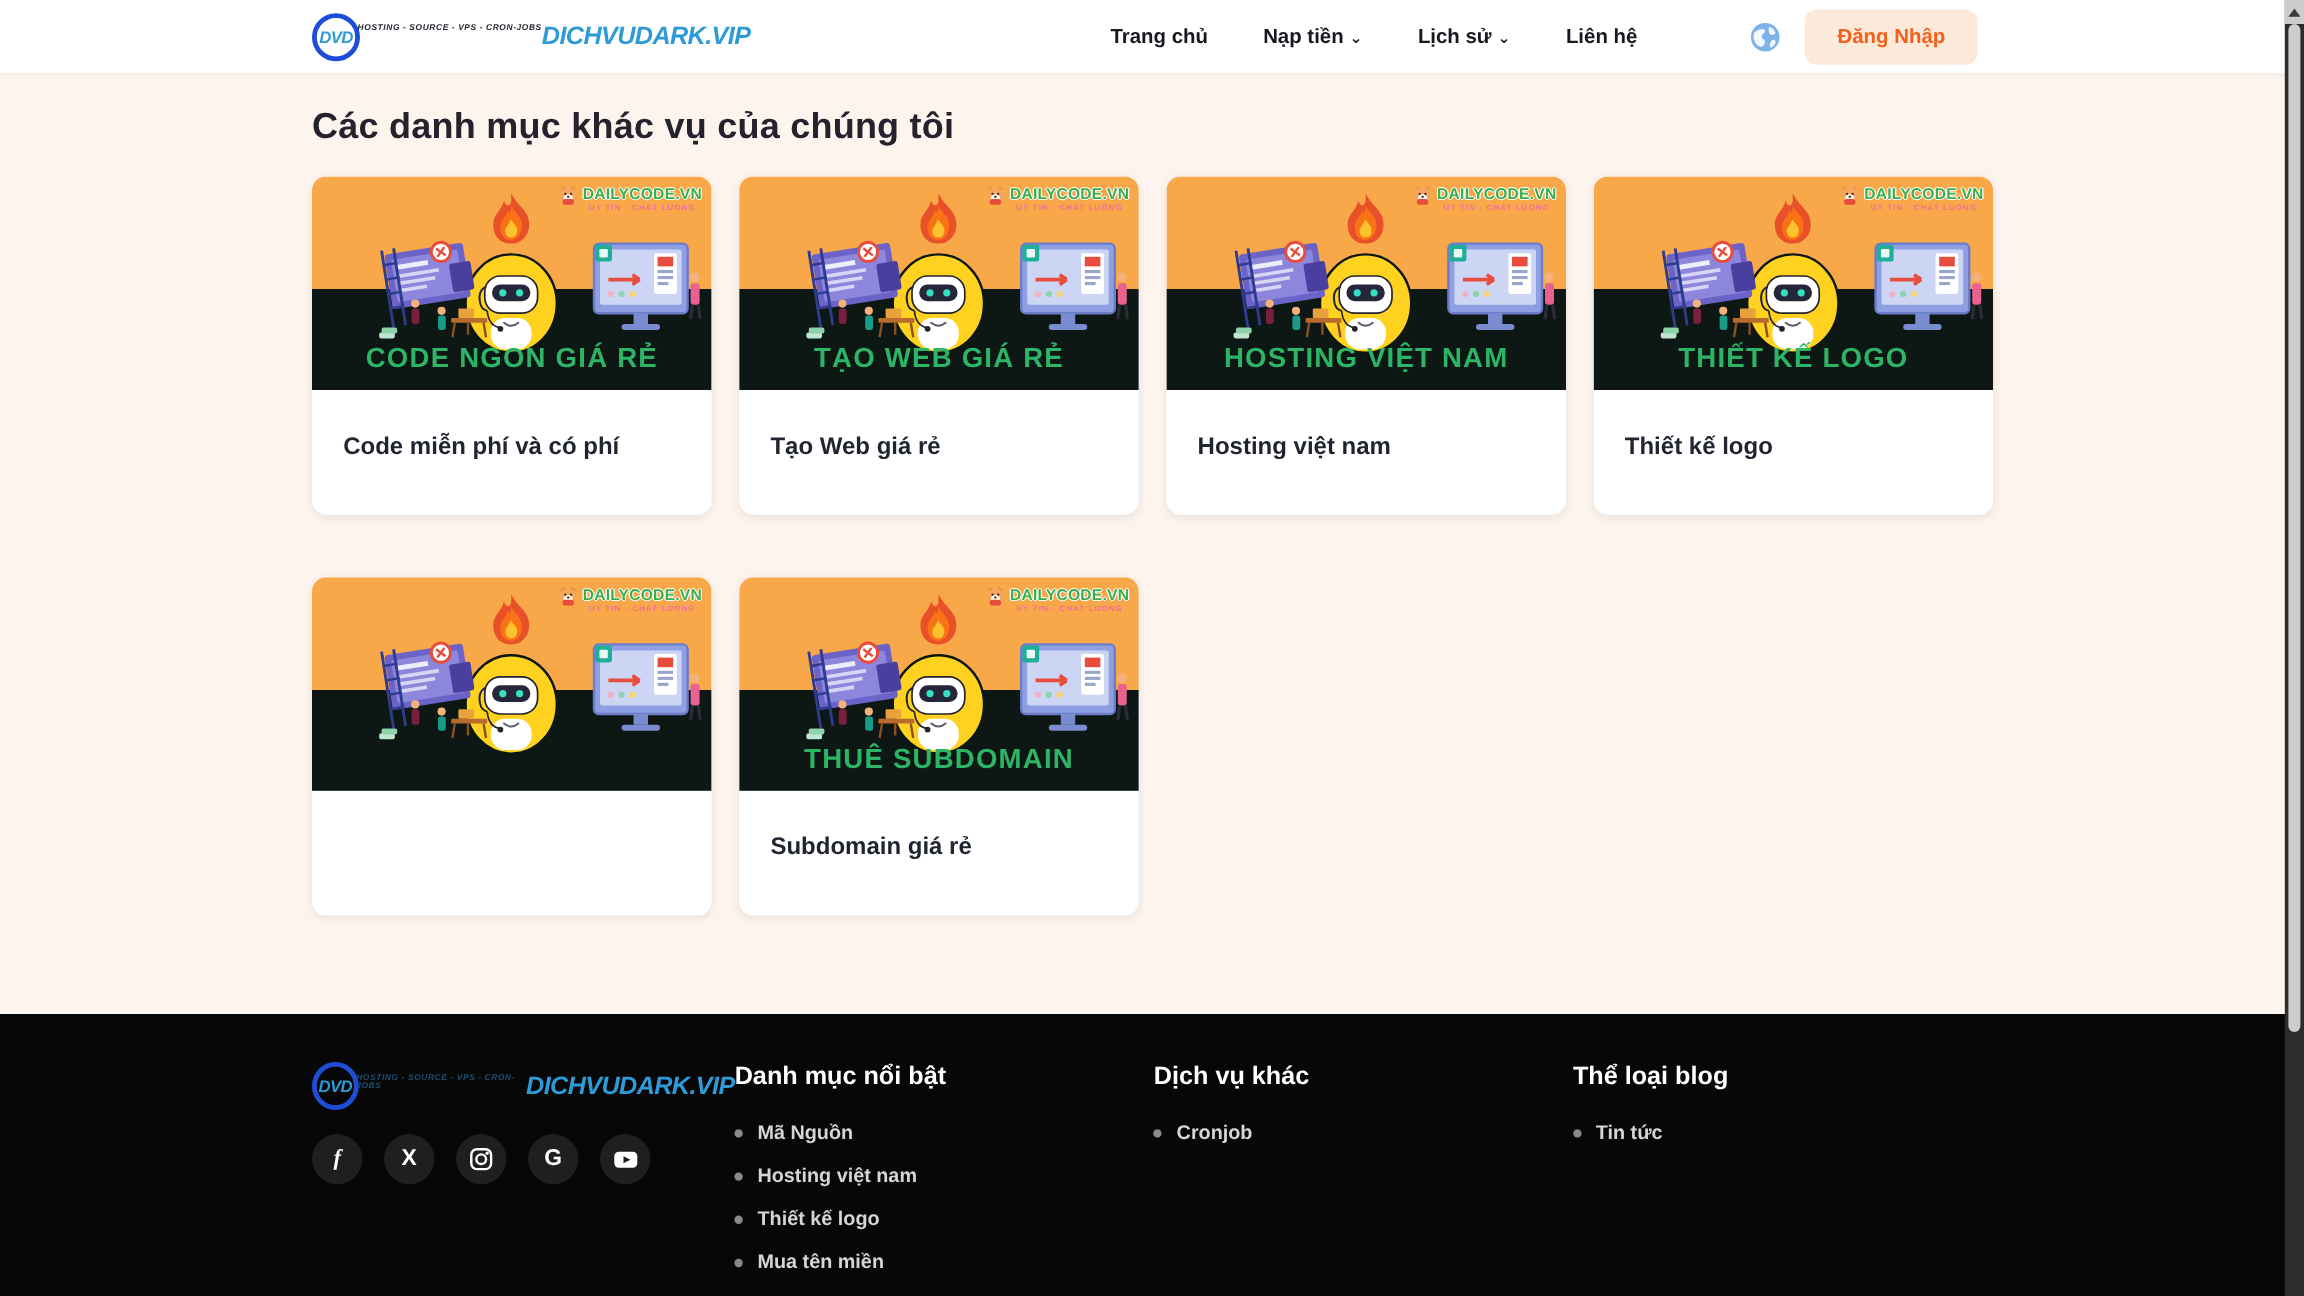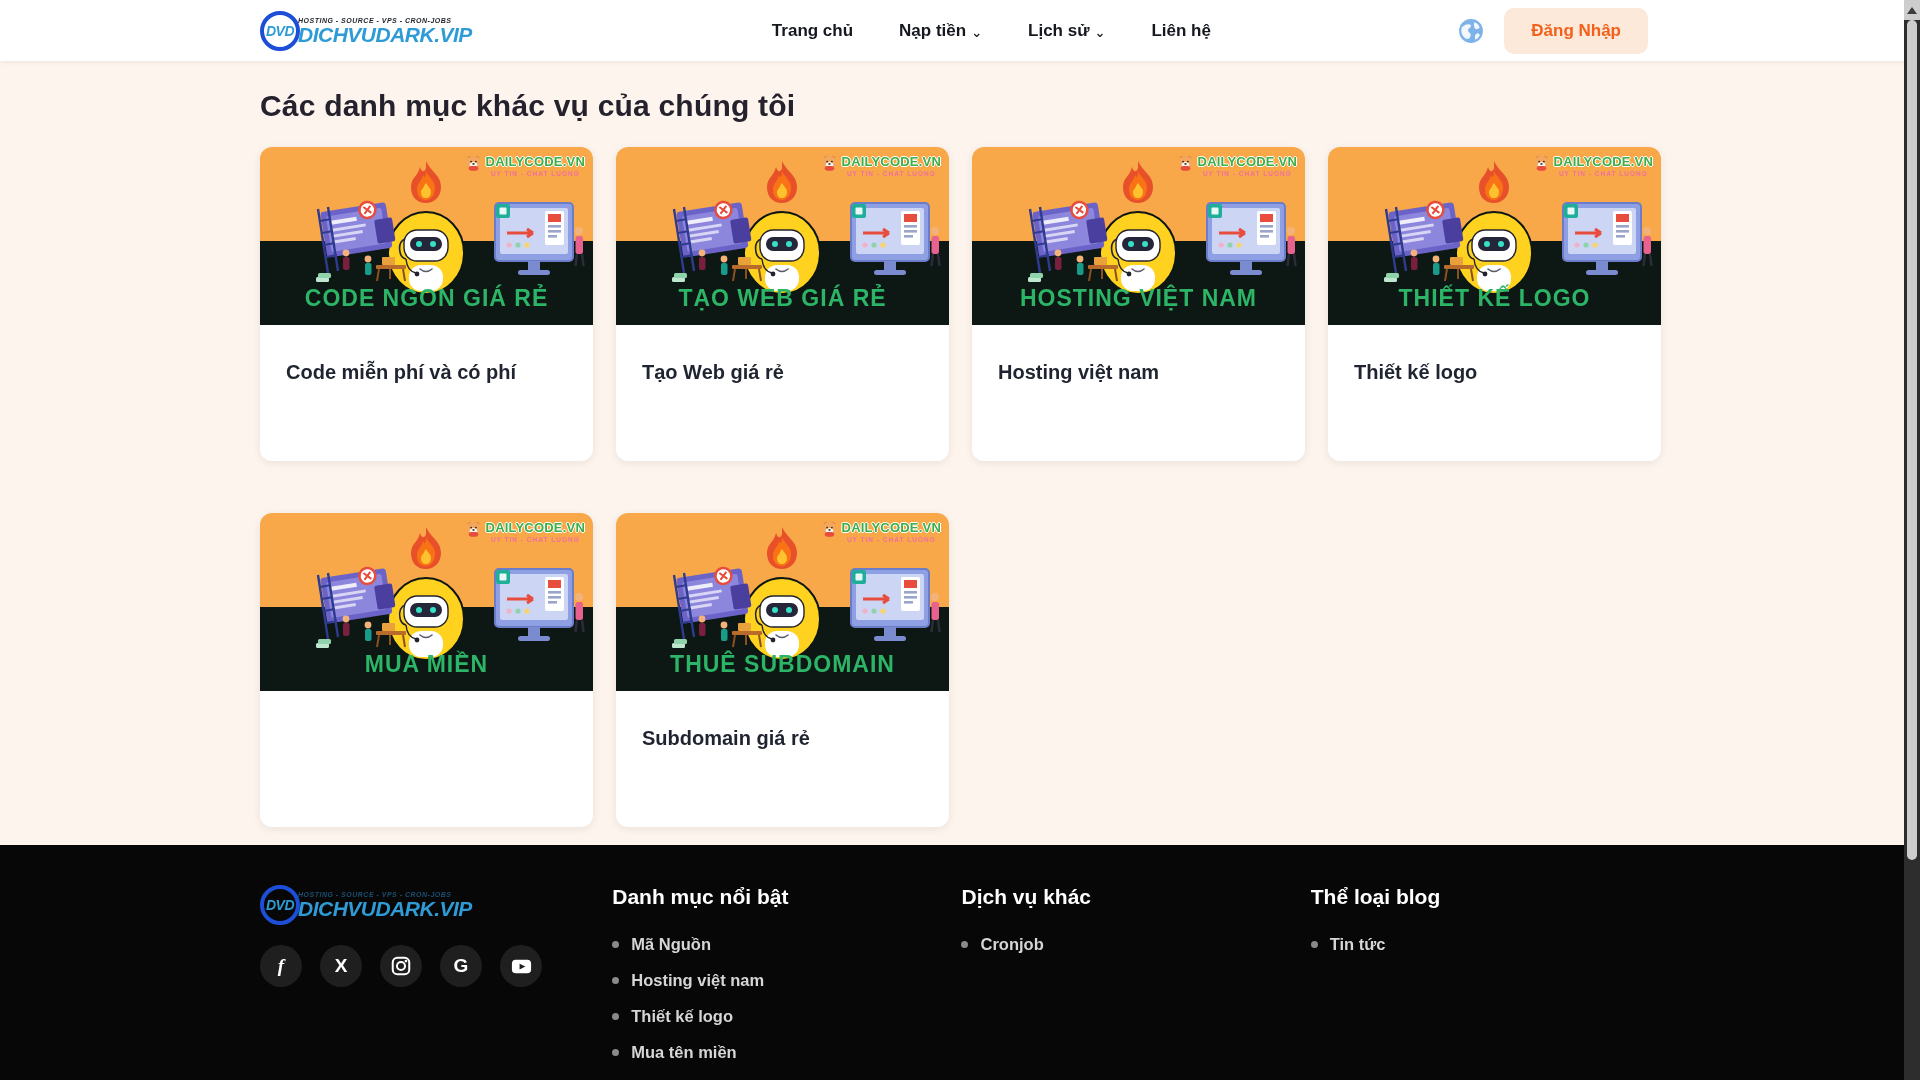--- a/index.html
+++ b/index.html
@@ -6,39 +6,39 @@
   html,body { width:1920px; height:1080px; overflow:hidden; }
   body { font-family:"Liberation Sans","DejaVu Sans",sans-serif; background:#fdf4ee; }
   .page { position:relative; width:1920px; height:1080px; overflow:hidden; background:#fdf4ee; }
 
   
   .topbar { height:61px; background:#ffffff; box-shadow:0 1px 5px rgba(0,0,0,.07); position:relative; z-index:5; }
   .topbar-inner { width:1400px; margin:0 auto; height:61px; display:flex; align-items:center; }
 
   .logo { display:flex; align-items:center; gap:4px; cursor:pointer; }
   .logo-badge { width:40px; height:40px; border-radius:50%; border:4px solid #1d4ed8; display:flex; align-items:center; justify-content:center; font-style:italic; font-weight:900; font-size:14px; color:#2e9bd6; letter-spacing:-0.5px; }
-  .logo-textcol { display:flex; flex-direction:column; line-height:1; margin-left:-6px; }
+  .logo-textcol { display:flex; flex-direction:row; line-height:1; margin-left:-6px; }
   .logo-tagline { font-size:7px; font-weight:700; font-style:italic; color:#21262e; letter-spacing:.5px; }
   .logo-name { font-size:21px; font-weight:900; font-style:italic; color:#2e9bd6; letter-spacing:-0.5px; }
   .footer .logo-tagline { color:#1c4f73; }
 
   .nav { display:flex; align-items:center; gap:46px; margin-left:300px; }
   .nav-item { display:flex; align-items:center; gap:5px; font-size:17px; font-weight:700; color:#15181f; cursor:pointer; }
   .chev { font-size:13px; font-weight:700; color:#15181f; margin-top:3px; }
 
   .top-right { margin-left:auto; display:flex; align-items:center; gap:20px; padding-right:12px; }
   .globe { width:26px; height:26px; cursor:pointer; }
   .login-btn { background:#fde9da; color:#f2611c; font-weight:700; font-size:17px; border:none; border-radius:10px; padding:13px 27px; cursor:pointer; font-family:inherit; }
 
   
   .main-inner { width:1400px; margin:0 auto; padding-top:28px; }
   .page-title { font-size:30px; font-weight:800; color:#25222e; letter-spacing:.2px; }
 
   .cards { margin-top:24px; display:grid; grid-template-columns:repeat(4,333px); column-gap:23px; row-gap:52px; }
-  .card { width:333px; height:314px; background:#ffffff; border-radius:12px; box-shadow:0 2px 8px rgba(0,0,0,.08); overflow:hidden; cursor:pointer; }
+  .card { width:333px; height:282px; background:#ffffff; border-radius:12px; box-shadow:0 2px 8px rgba(0,0,0,.08); overflow:hidden; cursor:pointer; }
   .banner { position:relative; width:333px; height:178px; background:linear-gradient(#f8a849 0 94px, #0d1713 94px 100%); overflow:hidden; }
   .banner svg.art { position:absolute; inset:0; }
   .banner-title { position:absolute; left:0; right:0; bottom:13px; text-align:center; font-size:23px; font-weight:800; color:#2db567; letter-spacing:1px; white-space:nowrap; }
   .watermark { position:absolute; top:7px; right:8px; display:flex; align-items:flex-start; gap:3px; }
   .wm-col { display:flex; flex-direction:column; align-items:center; line-height:1.2; }
   .wm-brand { font-size:13px; font-weight:800; color:#3cae49; text-shadow:-1px 0 #fff,1px 0 #fff,0 -1px #fff,0 1px #fff; letter-spacing:.2px; }
   .wm-tag { font-size:6.5px; font-weight:700; color:#f06f9e; letter-spacing:1px; }
   .card-label { height:104px; display:flex; align-items:center; padding:0 22px 10px 26px; font-size:20px; font-weight:700; color:#1f2430; }
 
   
@@ -292,21 +292,20 @@
             </svg>
           <div class="watermark">
             <svg width="19" height="19">
                 <use href="#dog-icon"></use>
               </svg>
             <div class="wm-col">
               <span class="wm-brand">DAILYCODE.VN</span>
               <span class="wm-tag">UY TIN - CHAT LUONG</span>
             </div>
           </div>
-          <div class="banner-title">MUA MIỀN</div>
         </div>
       </div>
 
       <div class="card">
         <div class="banner">
           <svg class="art" viewBox="0 0 333 178">
               <use href="#banner-art"></use>
             </svg>
           <div class="watermark">
             <svg width="19" height="19">

